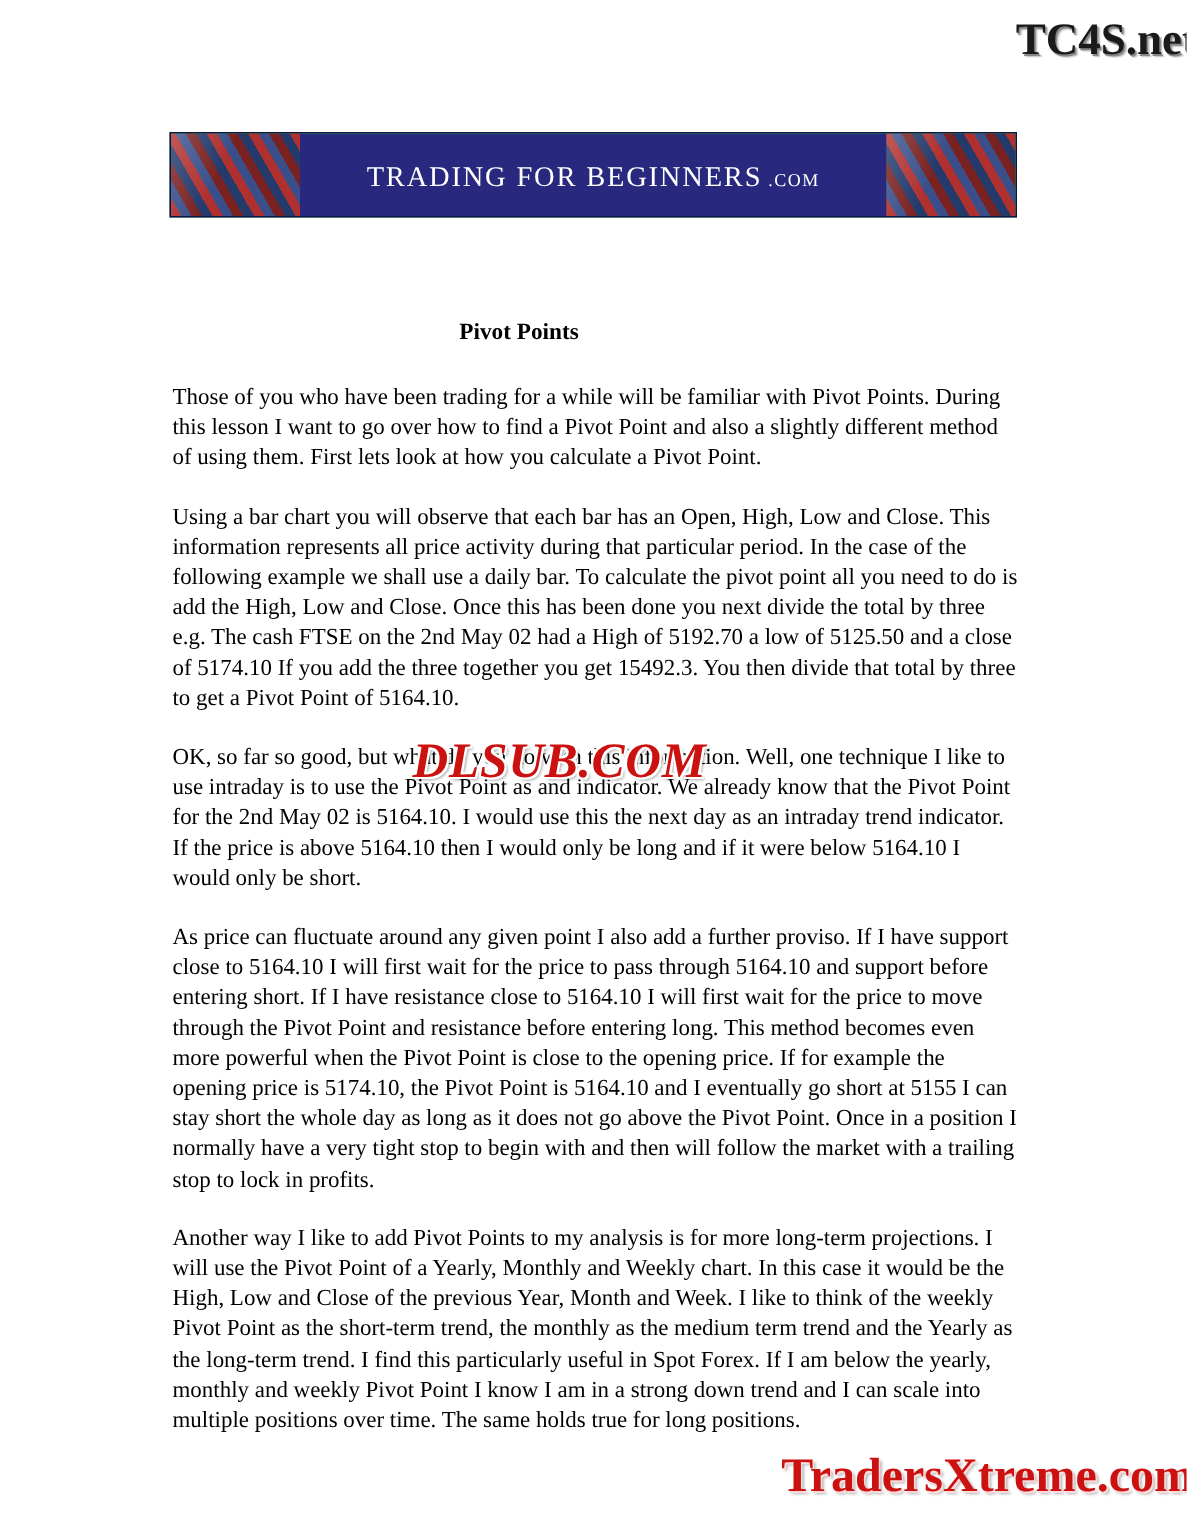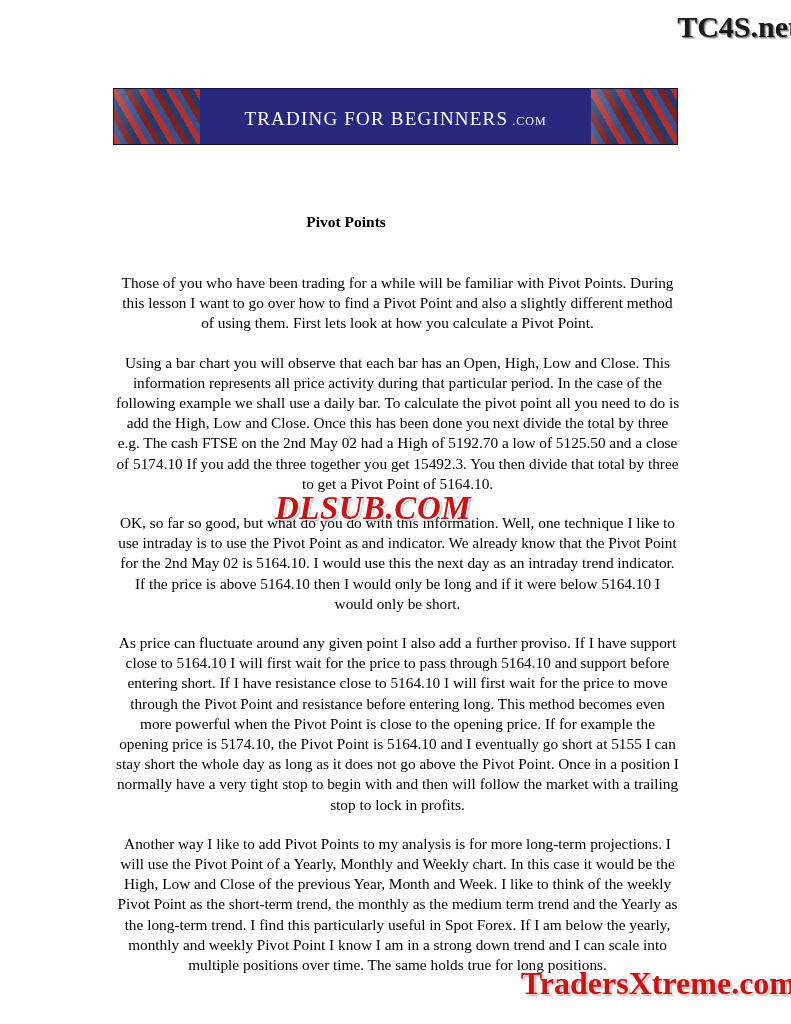--- a/index.html
+++ b/index.html
@@ -96,27 +96,27 @@
     text-align: center;
     font-family: "Liberation Serif", serif;
     font-weight: bold;
     font-size: 15.5px;
     color: #000;
   }
 
   
   .content {
     position: absolute;
-    top: 273px;
+    top: 255px;
     left: 115px;
     width: 565px;
     font-size: 15.3px;
     line-height: 20.2px;
     color: #000;
-    text-align: center;
+    text-align: left;
   }
   .content p {
     margin: 0 0 19px 0;
   }
 
   
   .center-watermark {
     position: absolute;
     top: 490px;
     left: 243px;

